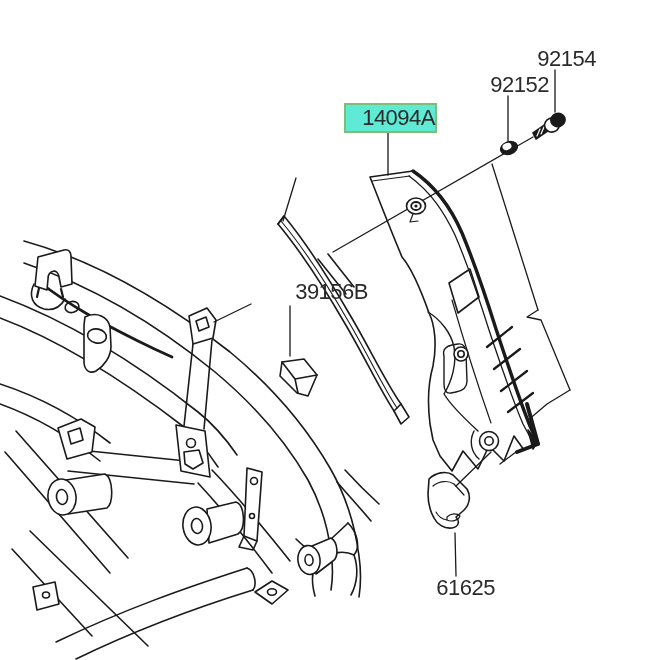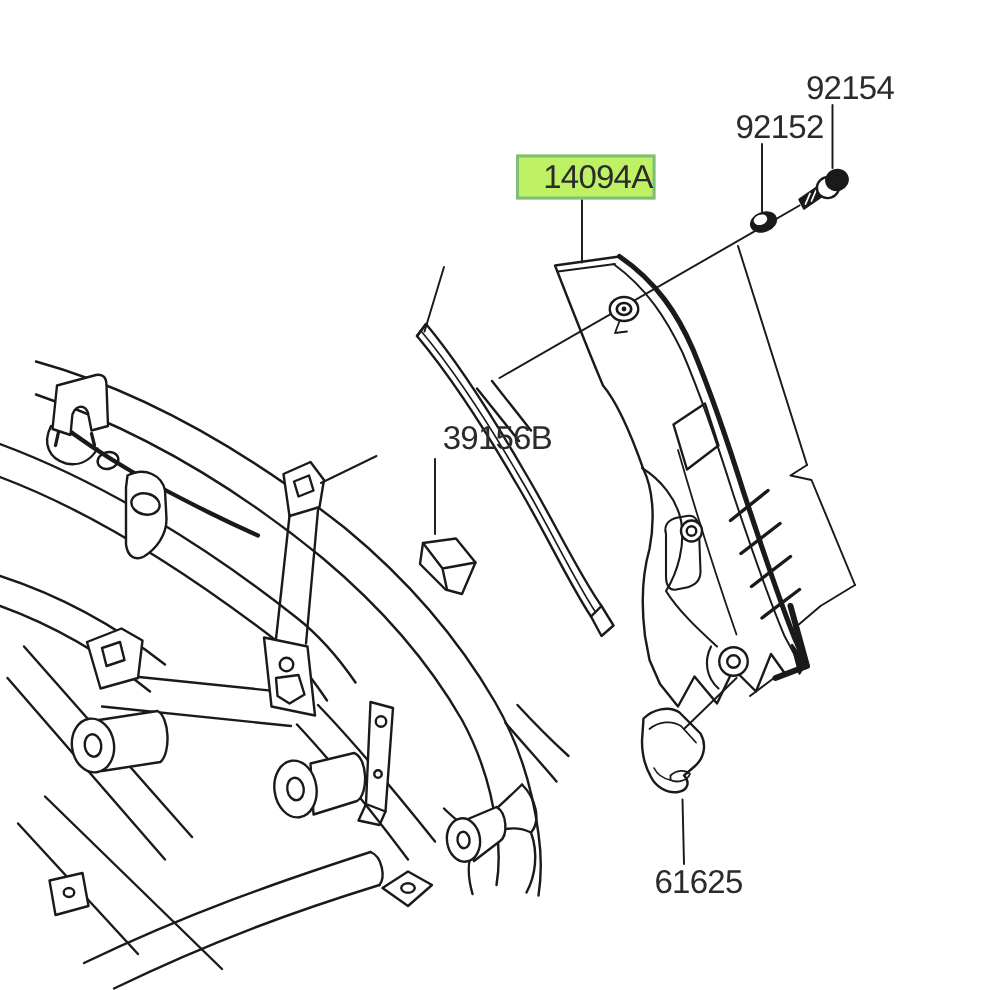--- a/index.html
+++ b/index.html
@@ -8,21 +8,21 @@
     font-family:"Liberation Sans", sans-serif;
   }
   .stage svg{position:absolute;left:0;top:0;}
   .part-label{
     position:absolute;
     font-size:22px;line-height:26px;letter-spacing:-0.5px;
     color:#2b2b2b;text-align:right;white-space:nowrap;
     cursor:pointer;
   }
   .part-label.highlight{
-    background:#bef264;
+    background:#5eead4;
     border:2px solid #7fbe78;
     width:89px;height:26px;line-height:26px;
     box-sizing:content-box;
   }
 </style>
 </head>
 <body>
 
 <div class="stage">
 

